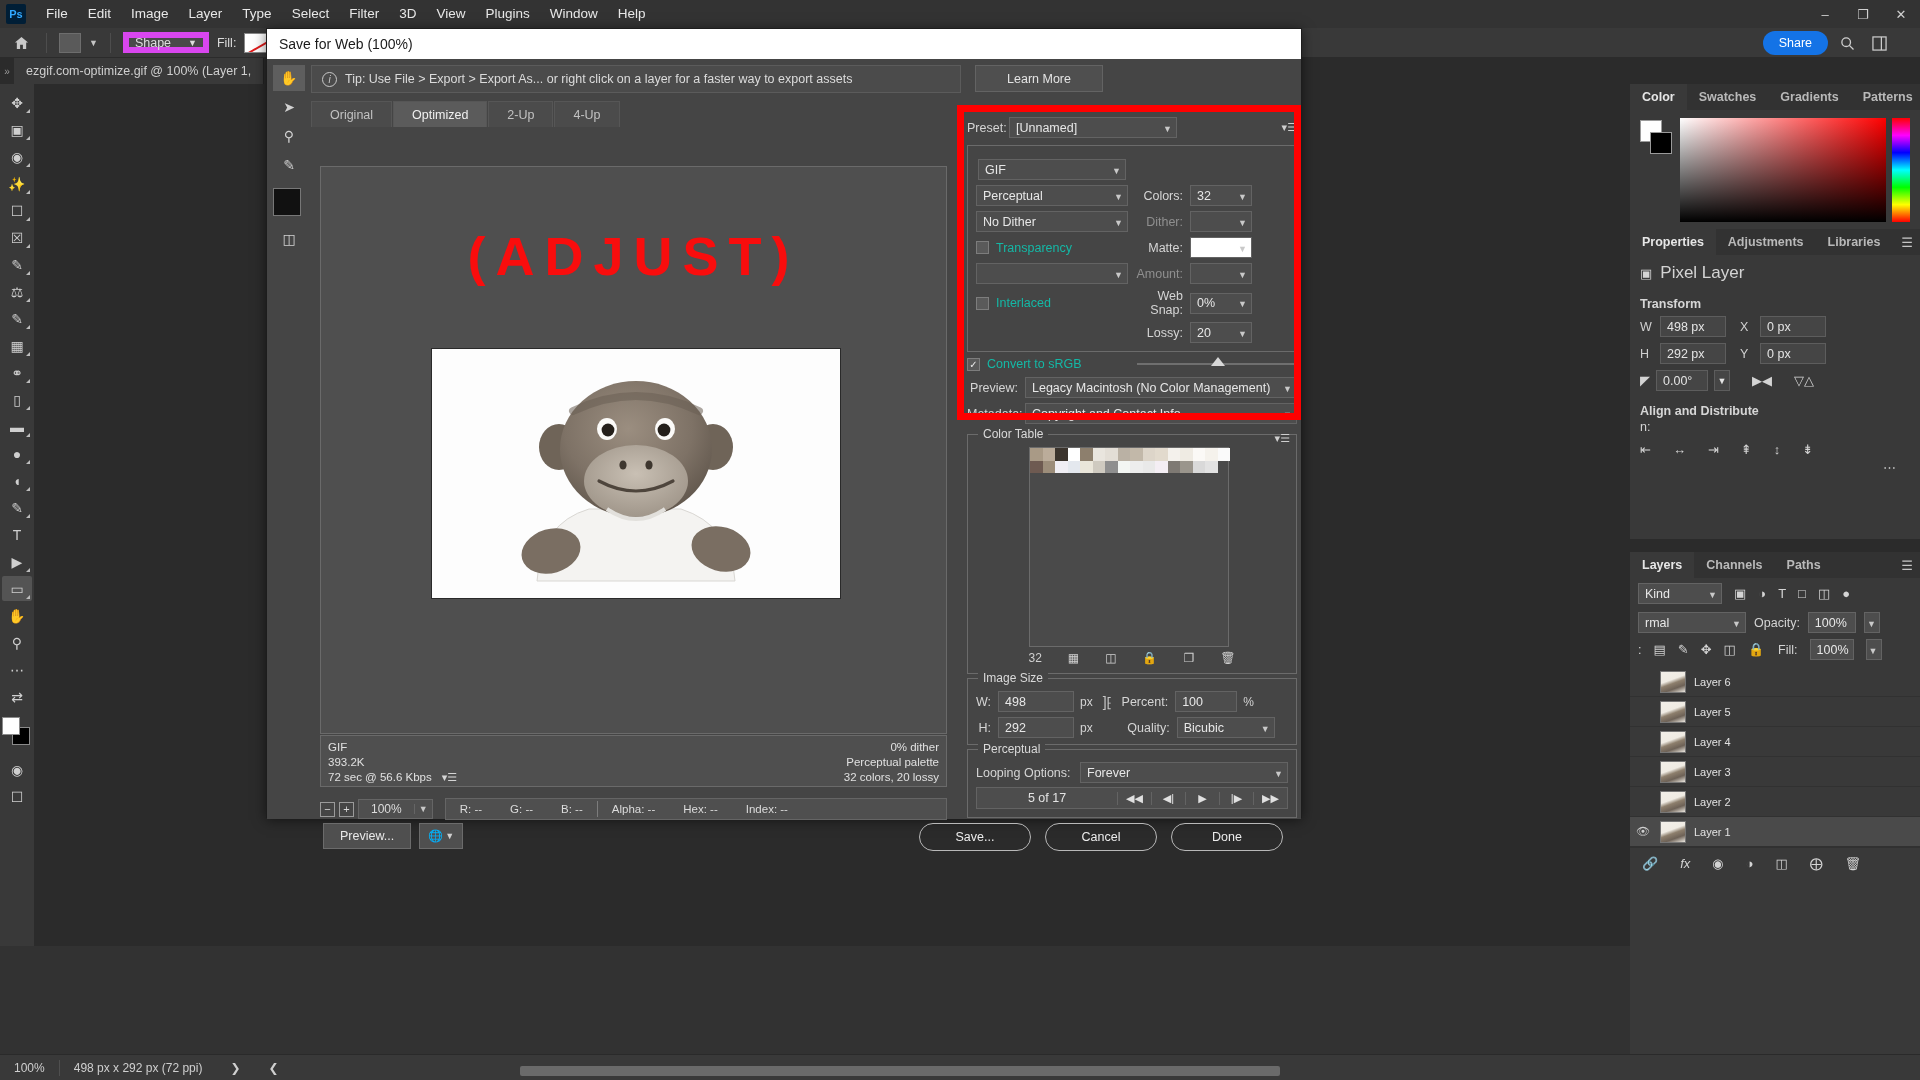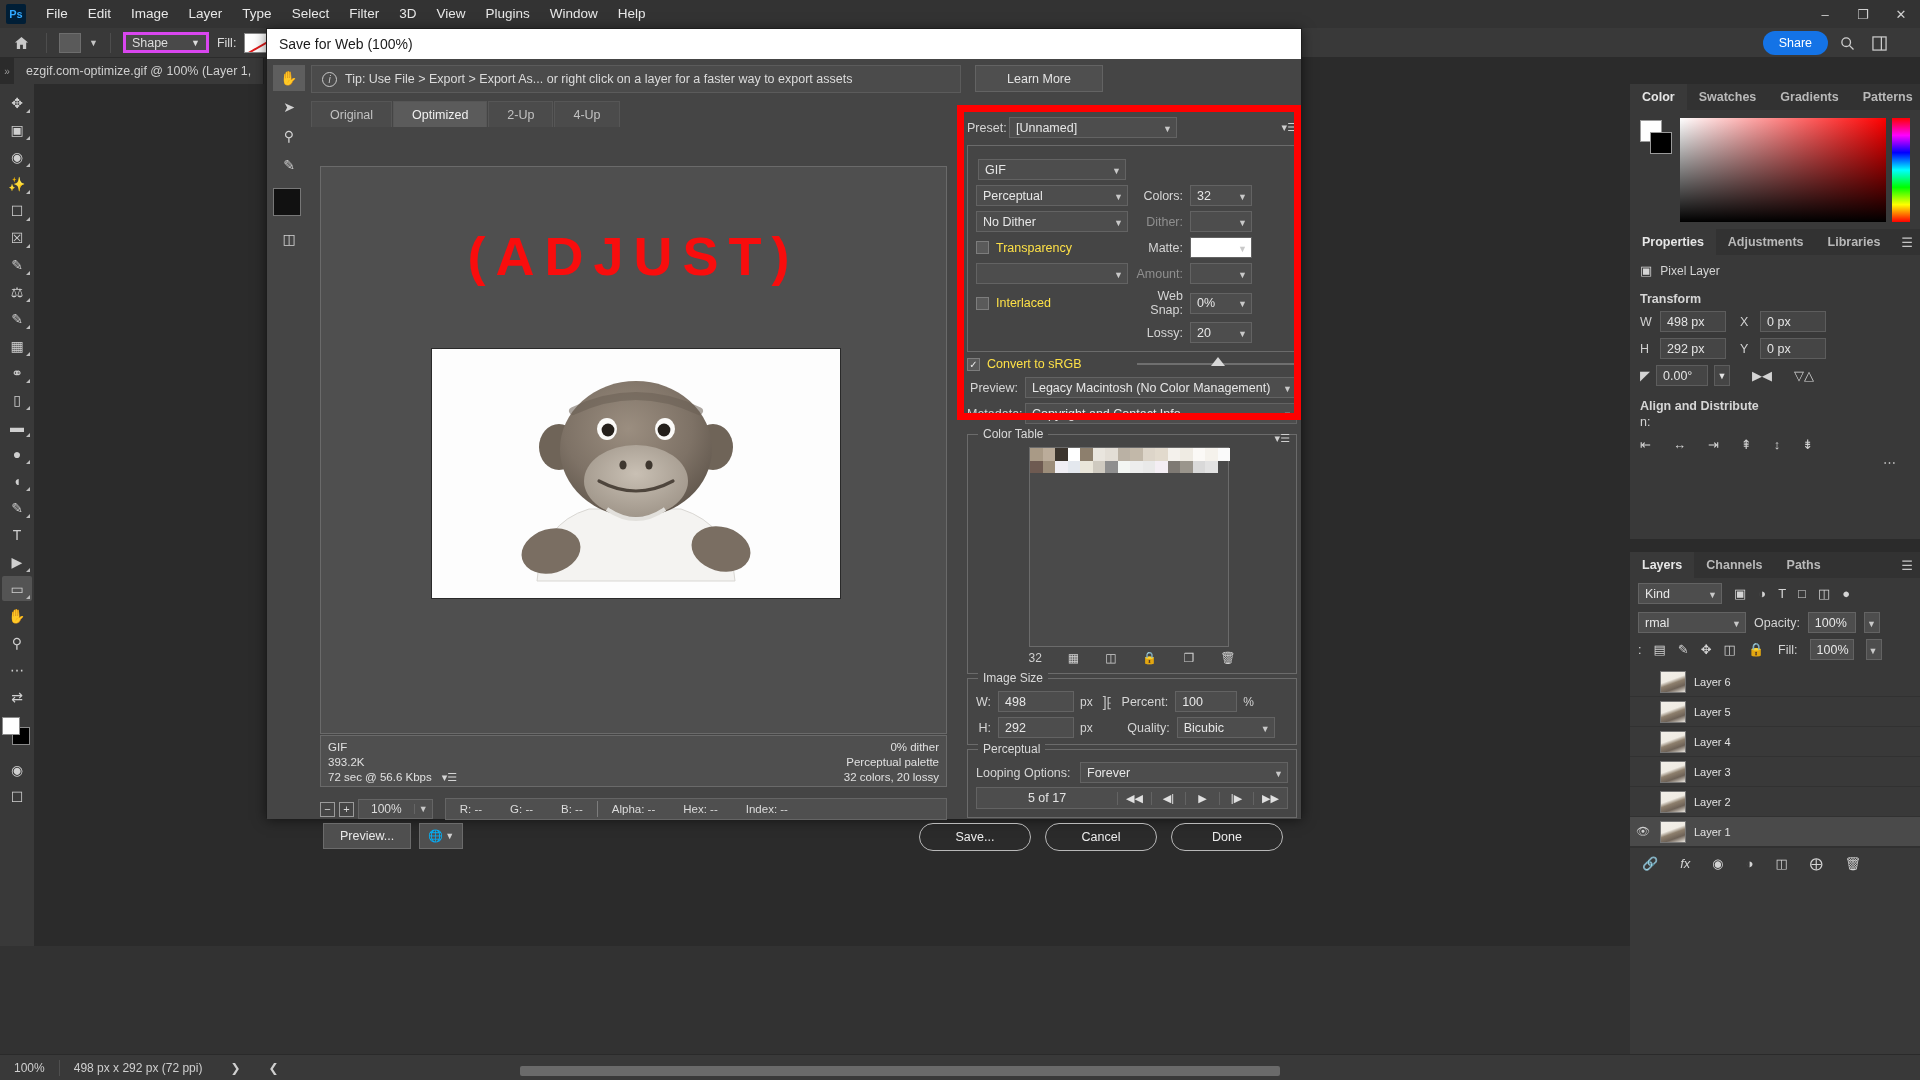--- a/index.html
+++ b/index.html
@@ -30,21 +30,21 @@
 
   .optionsbar {
     position:absolute; left:0; top:28px; width:1920px; height:30px;
     background:#393939; border-bottom:1px solid #2b2b2b;
     display:flex; align-items:center; padding-left:8px; gap:8px;
   }
   .ob-sep { width:1px; height:20px; background:#4d4d4d; margin:0 4px; }
   .ob-home { width:26px; height:22px; display:flex; align-items:center; justify-content:center; }
   .ob-swatch { width:22px; height:20px; border:1px solid #6d6d6d; background:#5a5a5a; }
   .ob-select {
-    height:21px; background:#494949; border:3px solid #d946ef; color:#ddd;
+    height:21px; background:#494949; border:6px solid #d946ef; color:#ddd;
     display:flex; align-items:center; padding:0 6px; font-size:12.5px; gap:14px;
   }
   .ob-label { font-size:12.5px; color:#dcdcdc; }
   .ob-fill { width:34px; height:20px; background:#fff; border:1px solid #888;
      position:relative; overflow:hidden; }
   .ob-fill:after { content:""; position:absolute; left:-4px; top:-4px; width:46px; height:1.5px;
      background:#e01b1b; transform:rotate(-30deg); transform-origin:center; top:9px; }
 
   .share-btn {
     position:absolute; right:92px; top:31px; height:24px; padding:0 16px;
@@ -215,21 +215,21 @@
      display:flex; align-items:center; padding-left:6px; font-size:12.5px;
      color:#e7e7e7; position:relative; }
   .sel-ctl .chev { position:absolute; right:4px; top:0; height:21px;
      display:flex; align-items:center; font-size:9px; color:#c9c9c9; }
   .sel-ctl.dim { color:#8a8a8a; }
   .txt-ctl { background:#4d4d4d; border:1px solid #636363; height:21px;
      display:flex; align-items:center; padding-left:6px; font-size:12.5px; color:#e7e7e7; }
   .chk { width:13px; height:13px; border:1px solid #7d7d7d; background:#5a5a5a;
      display:flex; align-items:center; justify-content:center;
      font-size:10px; color:#e9e9e9; margin-right:7px; }
-  .chklab { font-size:12.5px; color:#fde047; }
+  .chklab { font-size:12.5px; color:#14b8a6; }
 
   .redbox { position:absolute; left:690px; top:46px; width:344px; height:315px;
      border:7px solid #ff0000; pointer-events:none; }
 
   
   .ct-swatches { display:flex; flex-wrap:wrap; width:200px; }
   .ct-sw { width:12.5px; height:12.5px; }
   .ct-area { border:1px solid #6b6b6b; height:200px; background:#4a4a4a;
      margin-left:55px; width:200px; }
   .ct-footer { display:flex; align-items:center; justify-content:center;
@@ -366,21 +366,21 @@
 
   <div class="dock" style="top:229px; width:290px; height:310px;">
     <div class="paneltabs">
       <div class="ptab active">Properties</div>
       <div class="ptab">Adjustments</div>
       <div class="ptab">Libraries</div>
       <div class="pmenu">☰</div>
     </div>
     <div style="display:flex;align-items:center;gap:8px;padding:8px 10px">
       <span>▣</span>
-      <span style="font-size:12px">Pixel Layer</span>
+      <span style="font-size:17px">Pixel Layer</span>
     </div>
     <div class="sect-title">Transform</div>
     <div class="fieldrow">
       <span class="flab">W</span>
       <span class="fval" style="width:66px">498 px</span>
       <span class="flab" style="margin-left:8px">X</span>
       <span class="fval" style="width:66px">0 px</span>
     </div>
     <div class="fieldrow">
       <span class="flab">H</span>

